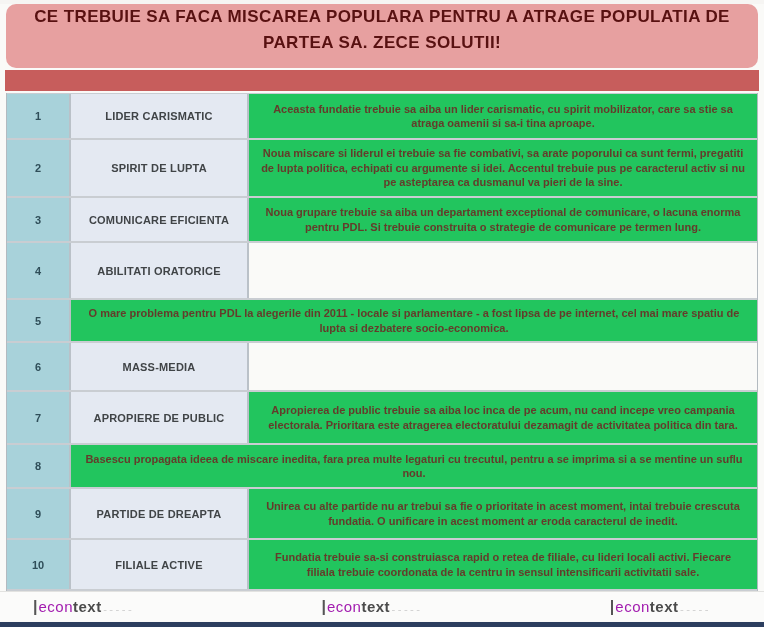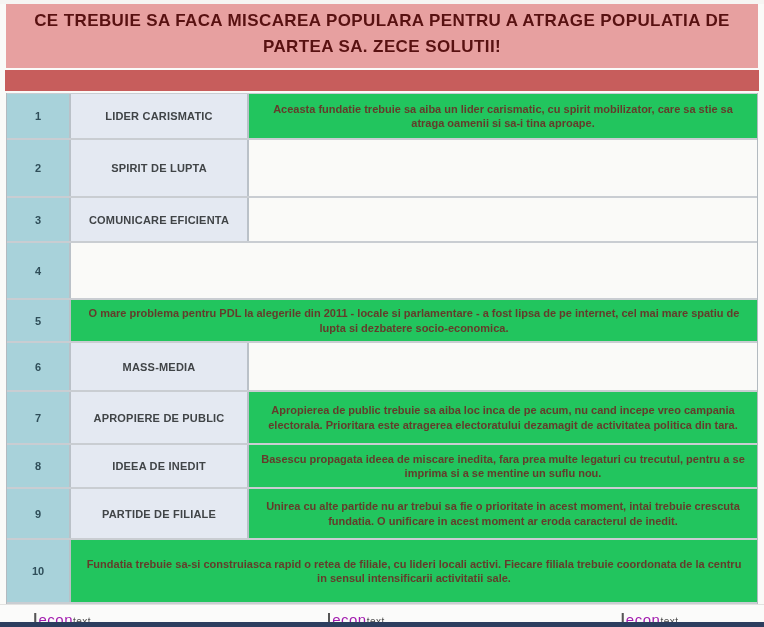--- a/index.html
+++ b/index.html
@@ -11,22 +11,23 @@
     overflow: hidden;
     position: relative;
   }
   .page { width: 764px; height: 627px; background: #fafaf8; }
 
   
   .title-block {
     margin: 4px 6px 0 6px;
     background: #e7a0a0;
     height: 64px;
-    display: flex; align-items: flex-end; justify-content: center;
-    padding: 8px 24px;
+    display: flex; align-items: flex-start; justify-content: center;
+    padding: 0 24px;
+    border-radius: 10px;
   }
   .title-block h1 {
     font-size: 17px;
     line-height: 26px;
     font-weight: bold;
     color: #581111;
     text-align: center;
     letter-spacing: 0.4px;
   }
   .red-band {
@@ -76,21 +77,21 @@
   .footer {
     height: 30px;
     background: #fbfbfa;
     display: flex; align-items: center; justify-content: space-between;
     padding: 0 55px 0 33px;
     border-top: 1px solid #e2e2e0;
   }
   .logo { display: flex; align-items: baseline; white-space: nowrap; }
   .logo .bracket { color: #555; font-size: 16px; font-weight: bold; margin-right: 1px; }
   .logo .econ  { color: #a21caf; font-size: 15px; font-weight: normal; letter-spacing: 0.5px; }
-  .logo .text  { color: #4b4b4b; font-size: 10px; font-weight: normal; letter-spacing: 0.5px; }
+  .logo .text  { color: #4b4b4b; font-size: 15px; font-weight: bold; letter-spacing: 0.5px; }
   .logo .tagline { color: #9a9a9a; font-size: 5px; margin-left: 2px; letter-spacing: 1px; }
 
   .bottom-bar {
     position: absolute; left: 0; bottom: 0;
     width: 764px; height: 5px;
     background: #2c3e5f;
   }
 </style>
 </head>
 <body>
@@ -107,61 +108,64 @@
 
     <div class="row" style="height:47px">
       <div class="cell-num">1</div>
       <div class="cell-title">LIDER CARISMATIC</div>
       <div class="cell-desc">Aceasta fundatie trebuie sa aiba un lider carismatic, cu spirit mobilizator, care sa stie sa atraga oamenii si sa-i tina aproape.</div>
     </div>
 
     <div class="row" style="height:58px">
       <div class="cell-num">2</div>
       <div class="cell-title">SPIRIT DE LUPTA</div>
+      <div class="cell-desc">Noua miscare si liderul ei trebuie sa fie combativi, sa arate poporului ca sunt fermi, pregatiti de lupta politica, echipati cu argumente si idei. Accentul trebuie pus pe caracterul activ si nu pe asteptarea ca dusmanul va pieri de la sine.</div>
     </div>
 
     <div class="row" style="height:45px">
       <div class="cell-num">3</div>
       <div class="cell-title">COMUNICARE EFICIENTA</div>
+      <div class="cell-desc">Noua grupare trebuie sa aiba un departament exceptional de comunicare, o lacuna enorma pentru PDL. Si trebuie construita o strategie de comunicare pe termen lung.</div>
     </div>
 
     <div class="row" style="height:57px">
       <div class="cell-num">4</div>
+      <div class="cell-title">ABILITATI ORATORICE</div>
     </div>
 
     <div class="row" style="height:43px">
       <div class="cell-num">5</div>
       <div class="cell-desc">O mare problema pentru PDL la alegerile din 2011 - locale si parlamentare - a fost lipsa de pe internet, cel mai mare spatiu de lupta si dezbatere socio-economica.</div>
     </div>
 
     <div class="row" style="height:49px">
       <div class="cell-num">6</div>
       <div class="cell-title">MASS-MEDIA</div>
     </div>
 
     <div class="row" style="height:53px">
       <div class="cell-num">7</div>
       <div class="cell-title">APROPIERE DE PUBLIC</div>
       <div class="cell-desc">Apropierea de public trebuie sa aiba loc inca de pe acum, nu cand incepe vreo campania electorala. Prioritara este atragerea electoratului dezamagit de activitatea politica din tara.</div>
     </div>
 
     <div class="row" style="height:44px">
       <div class="cell-num">8</div>
-      <div class="cell-title">IDEEA DE INEDIT</div>
       <div class="cell-desc">Basescu propagata ideea de miscare inedita, fara prea multe legaturi cu trecutul, pentru a se imprima si a se mentine un suflu nou.</div>
     </div>
 
     <div class="row" style="height:51px">
       <div class="cell-num">9</div>
-      <div class="cell-title">PARTIDE DE FILIALE</div>
+      <div class="cell-title">PARTIDE DE DREAPTA</div>
       <div class="cell-desc">Unirea cu alte partide nu ar trebui sa fie o prioritate in acest moment, intai trebuie crescuta fundatia. O unificare in acest moment ar eroda caracterul de inedit.</div>
     </div>
 
-    <div class="row" style="height:64px">
+    <div class="row" style="height:51px">
       <div class="cell-num">10</div>
+      <div class="cell-title">FILIALE ACTIVE</div>
       <div class="cell-desc">Fundatia trebuie sa-si construiasca rapid o retea de filiale, cu lideri locali activi. Fiecare filiala trebuie coordonata de la centru in sensul intensificarii activitatii sale.</div>
     </div>
 
   </div>
 
   <div class="footer">
     <span class="logo">
       <span class="bracket">|</span>
         <span class="econ">econ</span>
         <span class="text">text</span>

